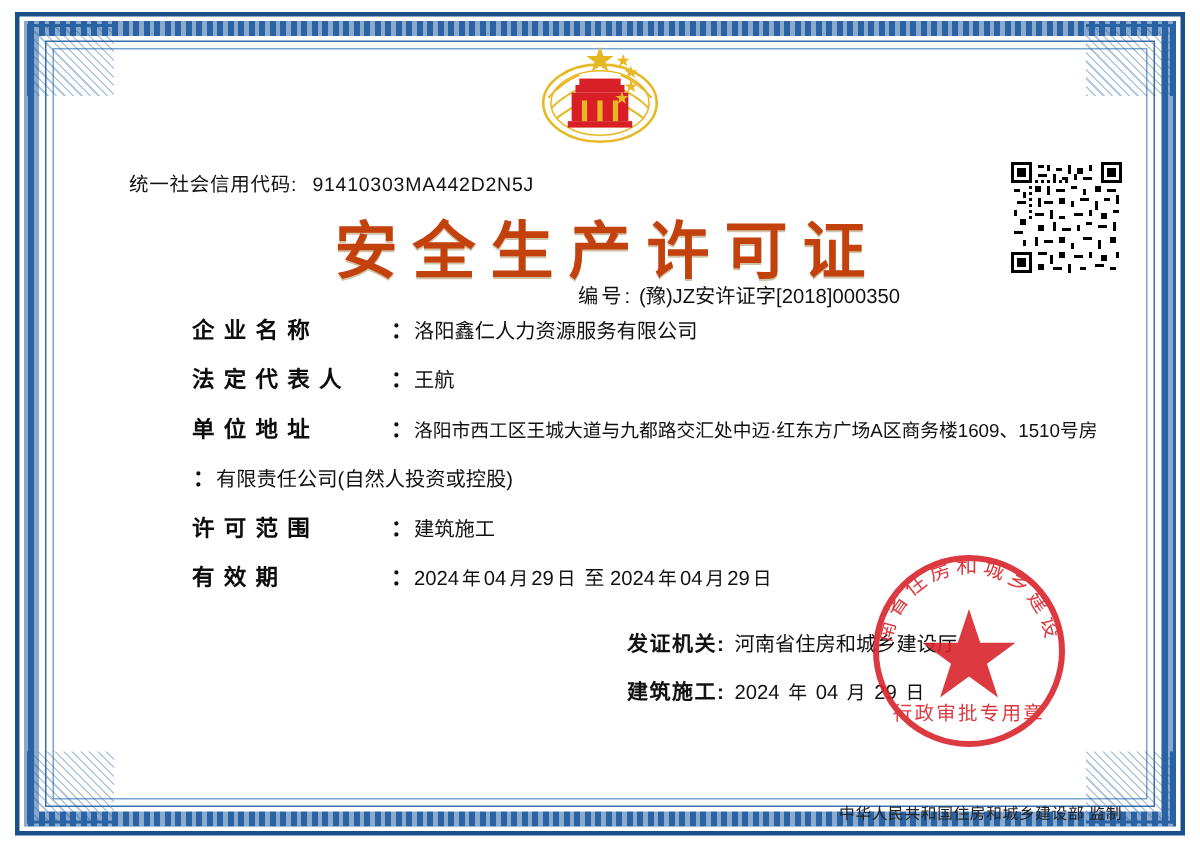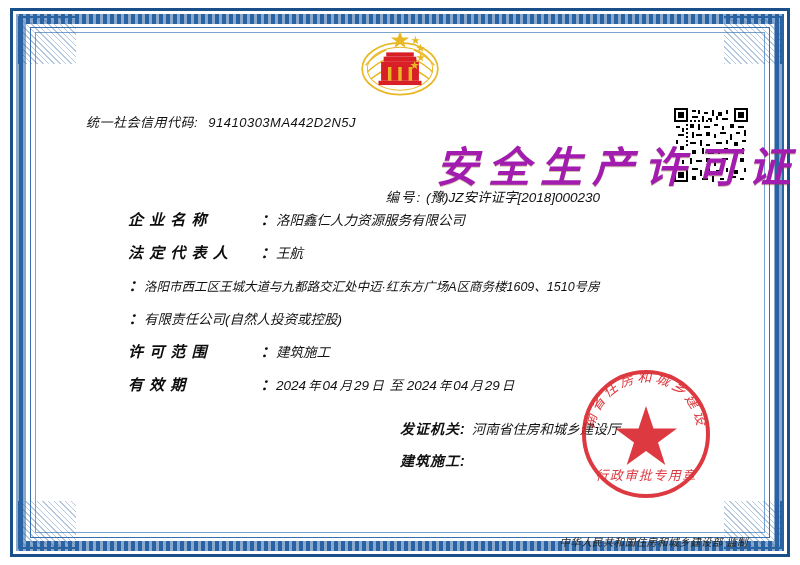--- a/index.html
+++ b/index.html
@@ -14,21 +14,20 @@
     overflow: hidden;
   }
 
   
   #certificate {
     position: relative;
     width: 800px;
     height: 565px;
     background: #ffffff;
     box-sizing: border-box;
-    font-style: italic;
   }
 
   .border-outer {
     position: absolute;
     left: 10px;
     top: 8px;
     right: 10px;
     bottom: 8px;
     border: 3px solid #1a4f8a;
     box-sizing: border-box;
@@ -120,27 +119,27 @@
     white-space: nowrap;
   }
   .credit-code .label { margin-right: 6px; }
   .credit-code .value { font-family: "Liberation Sans", sans-serif; }
 
   .cert-title {
     position: absolute;
     left: 0;
     right: 0;
     top: 133px;
-    text-align: right;
+    text-align: center;
     font-family: "DejaVu Sans", sans-serif;
     font-size: 42px;
     font-weight: bold;
     letter-spacing: 10px;
     text-indent: 10px;
-    color: #a21caf;
+    color: #c2410c;
     text-shadow: 0 1px 0 rgba(120,80,0,0.35);
   }
 
   .cert-number {
     position: absolute;
     right: 200px;
     top: 186px;
     font-size: 13.5px;
     color: #111111;
     white-space: nowrap;
@@ -201,20 +200,21 @@
     display: flex;
     align-items: baseline;
     justify-content: flex-start;
     height: 32px;
     white-space: nowrap;
   }
   .issuer .lab {
     font-weight: bold;
     letter-spacing: 1px;
     margin-right: 6px;
+    margin-left: 18px;
   }
   .issuer .val { font-size: 13.5px; }
   .issuer .val .cn { font-size: 12.5px; margin: 0 2px; }
 
   
   .seal {
     position: absolute;
     right: 84px;
     top: 364px;
     width: 140px;
@@ -393,38 +393,39 @@
 
   <div class="credit-code">
     <span class="label">统一社会信用代码:</span>
     <span class="value">91410303MA442D2N5J</span>
   </div>
 
   <div class="cert-title">安全生产许可证</div>
 
   <div class="cert-number">
     <span class="lab">编号:</span>
-    <span class="val">(豫)JZ安许证字[2018]000230</span>
+    <span class="val">(豫)JZ安许证字[2018]000350</span>
   </div>
 
   <div class="fields">
 
     <div class="row">
       <span class="k">企 业 名 称</span>
       <span class="colon">：</span>
       <span class="v">洛阳鑫仁人力资源服务有限公司</span>
     </div>
 
     <div class="row">
       <span class="k">法 定 代 表 人</span>
       <span class="colon">：</span>
       <span class="v">王航</span>
     </div>
 
     <div class="row">
+      <span class="k">单 位 地 址</span>
       <span class="colon">：</span>
       <span class="v small">洛阳市西工区王城大道与九都路交汇处中迈·红东方广场A区商务楼1609、1510号房</span>
     </div>
 
     <div class="row">
       <span class="colon">：</span>
       <span class="v">有限责任公司(自然人投资或控股)</span>
     </div>
 
     <div class="row">
@@ -458,20 +459,28 @@
     </div>
   </div>
 
   <div class="issuer">
     <div class="line">
       <span class="lab">发证机关:</span>
       <span class="val">河南省住房和城乡建设厅</span>
     </div>
     <div class="line">
       <span class="lab">建筑施工:</span>
+      <span class="val">
+        <span>2024</span>
+        <span class="cn">年</span>
+        <span>04</span>
+        <span class="cn">月</span>
+        <span>29</span>
+        <span class="cn">日</span>
+      </span>
     </div>
   </div>
 
   <div class="seal">
     <svg viewBox="0 0 140 140" width="140" height="140" aria-hidden="true">
       <defs>
         <path id="sealArcTop" d="M 18,70 A 52,52 0 0 1 122,70"></path>
         <path id="sealArcBottom" d="M 26,70 A 44,44 0 0 0 114,70"></path>
       </defs>
       <circle cx="70" cy="70" r="62" fill="none" stroke="#d81f26" stroke-width="4"></circle>

